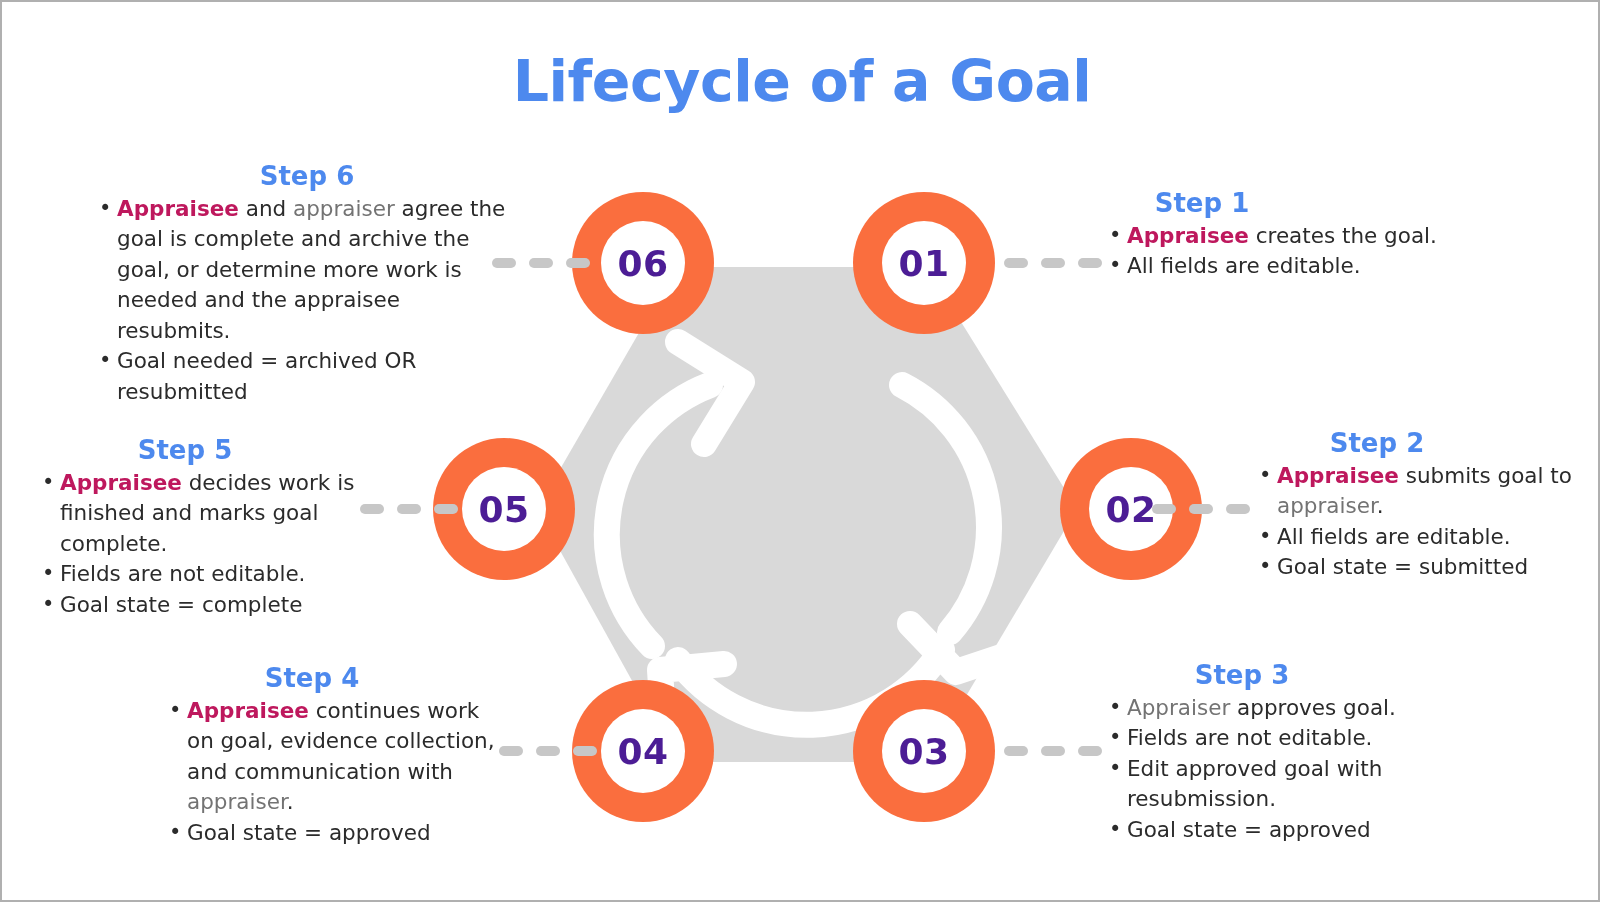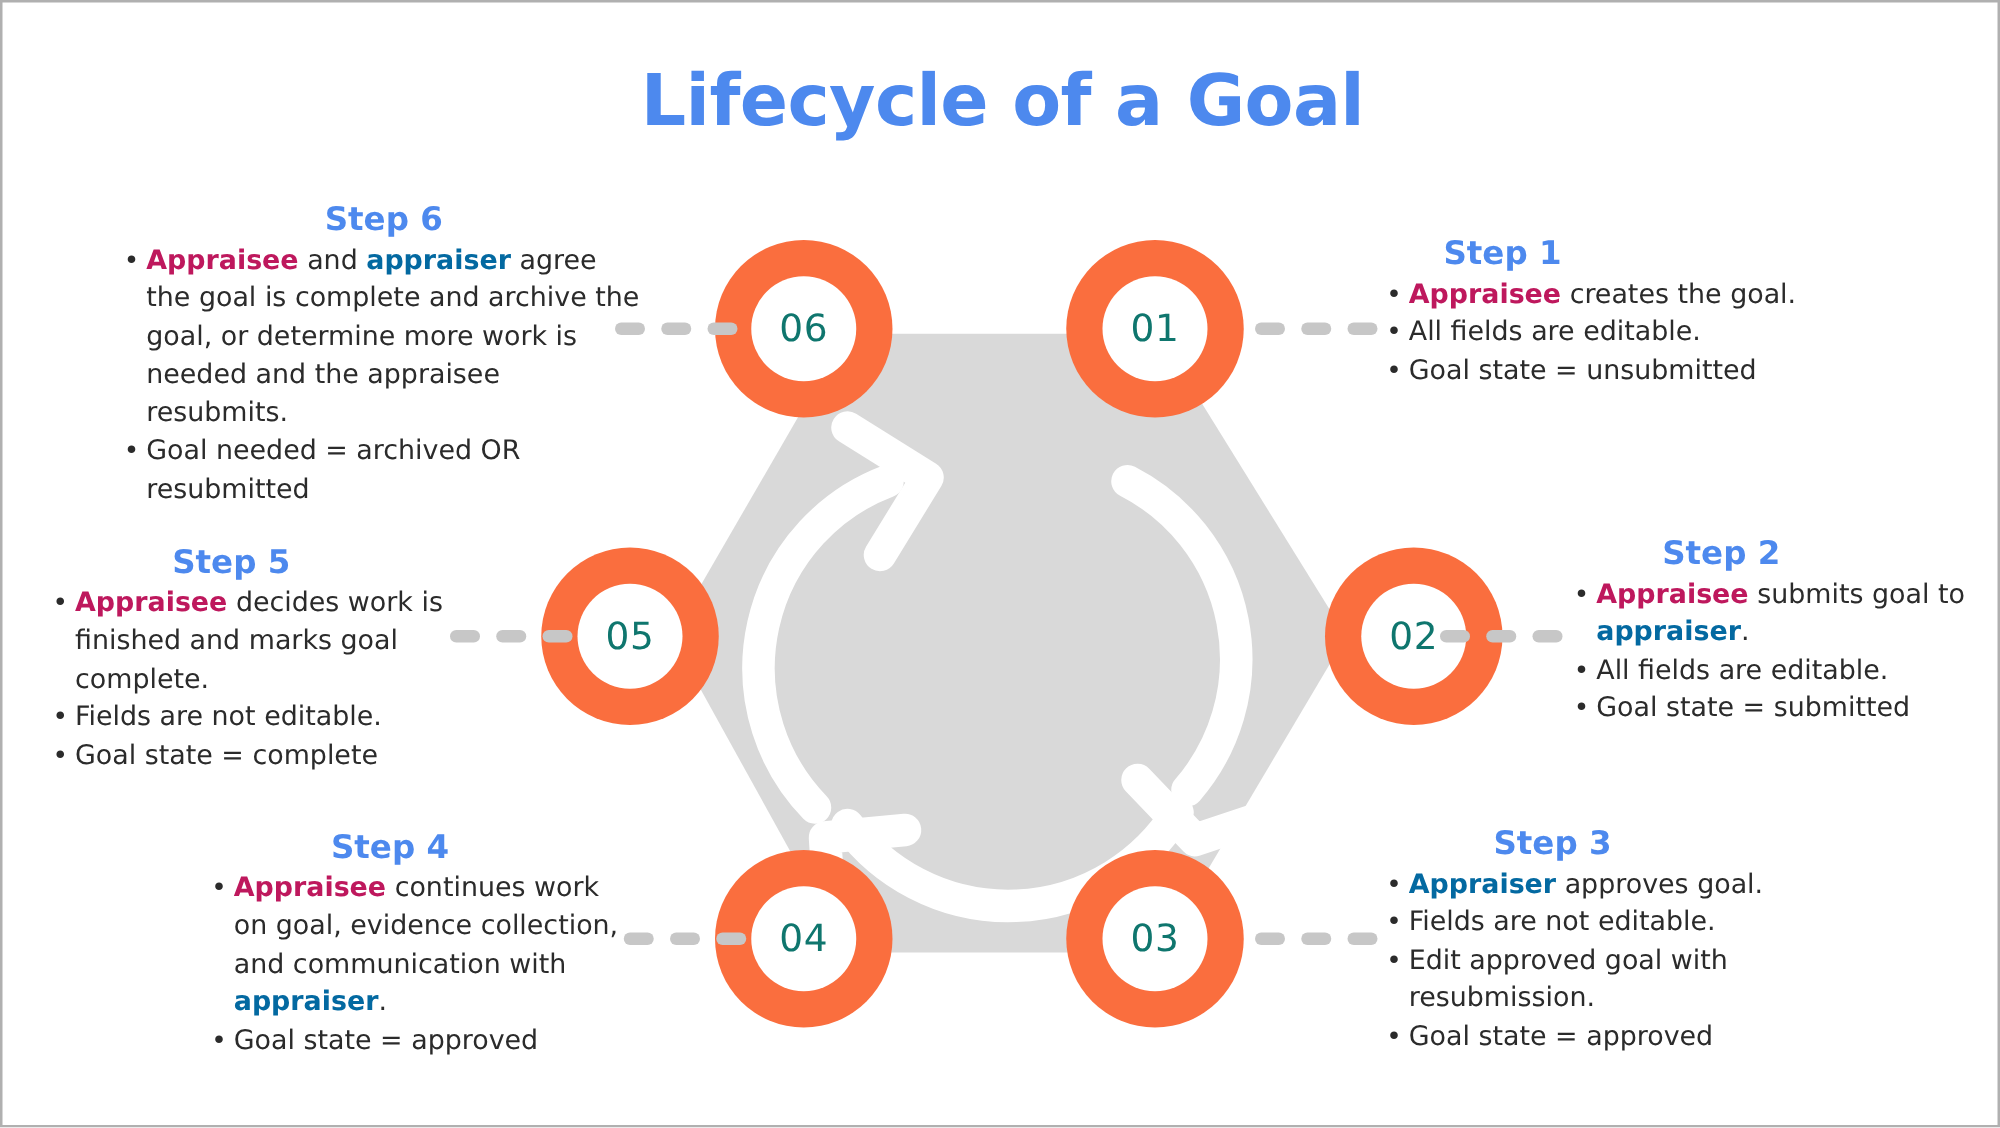--- a/index.html
+++ b/index.html
@@ -57,23 +57,23 @@
   }
   .badge-inner {
     width: 84px;
     height: 84px;
     border-radius: 50%;
     background: #ffffff;
     display: flex;
     align-items: center;
     justify-content: center;
     font-family: "DejaVu Sans", sans-serif;
-    font-size: 30px;
-    font-weight: normal;
-    color: #0f766e;
+    font-size: 36px;
+    font-weight: bold;
+    color: #4c1d95;
     letter-spacing: 0.5px;
   }
   #badge-01 { left: 851px; top: 190px; }
   #badge-02 { left: 1058px; top: 436px; }
   #badge-03 { left: 851px; top: 678px; }
   #badge-04 { left: 570px; top: 678px; }
   #badge-05 { left: 431px; top: 436px; }
   #badge-06 { left: 570px; top: 190px; }
 
   
@@ -123,21 +123,21 @@
   }
   .step-list li::before {
     content: "\2022";
     position: absolute;
     left: 2px;
     top: -1px;
     font-size: 21px;
     color: #2b2b2b;
   }
   .role-appraisee { color: #be185d; font-weight: bold; }
-  .role-appraiser { color: #0369a1; font-weight: bold; }
+  .role-appraiser { color: #737373; font-weight: normal; }
 
   
   #step-1 { left: 1105px; top: 186px; width: 330px; text-align: left; }
   #step-1 .step-title { text-align: center; width: 190px; }
 
   #step-2 { left: 1255px; top: 426px; width: 330px; text-align: left; }
   #step-2 .step-title { text-align: center; width: 240px; }
 
   #step-3 { left: 1105px; top: 658px; width: 340px; text-align: left; }
   #step-3 .step-title { text-align: center; width: 270px; }
@@ -226,21 +226,20 @@
     <span class="dash"></span>
     <span class="dash"></span>
     <span class="dash"></span>
   </div>
 
   <div class="step-block" id="step-1">
     <div class="step-title">Step 1</div>
     <ul class="step-list">
         <li><span class="role-appraisee">Appraisee</span><span> creates the goal.</span></li>
         <li><span>All fields are editable.</span></li>
-        <li><span>Goal state = unsubmitted</span></li>
       </ul>
   </div>
 
   <div class="step-block" id="step-2">
     <div class="step-title">Step 2</div>
     <ul class="step-list">
         <li><span class="role-appraisee">Appraisee</span><span> submits goal to </span><span class="role-appraiser">appraiser</span><span>.</span></li>
         <li><span>All fields are editable.</span></li>
         <li><span>Goal state = submitted</span></li>
       </ul>

